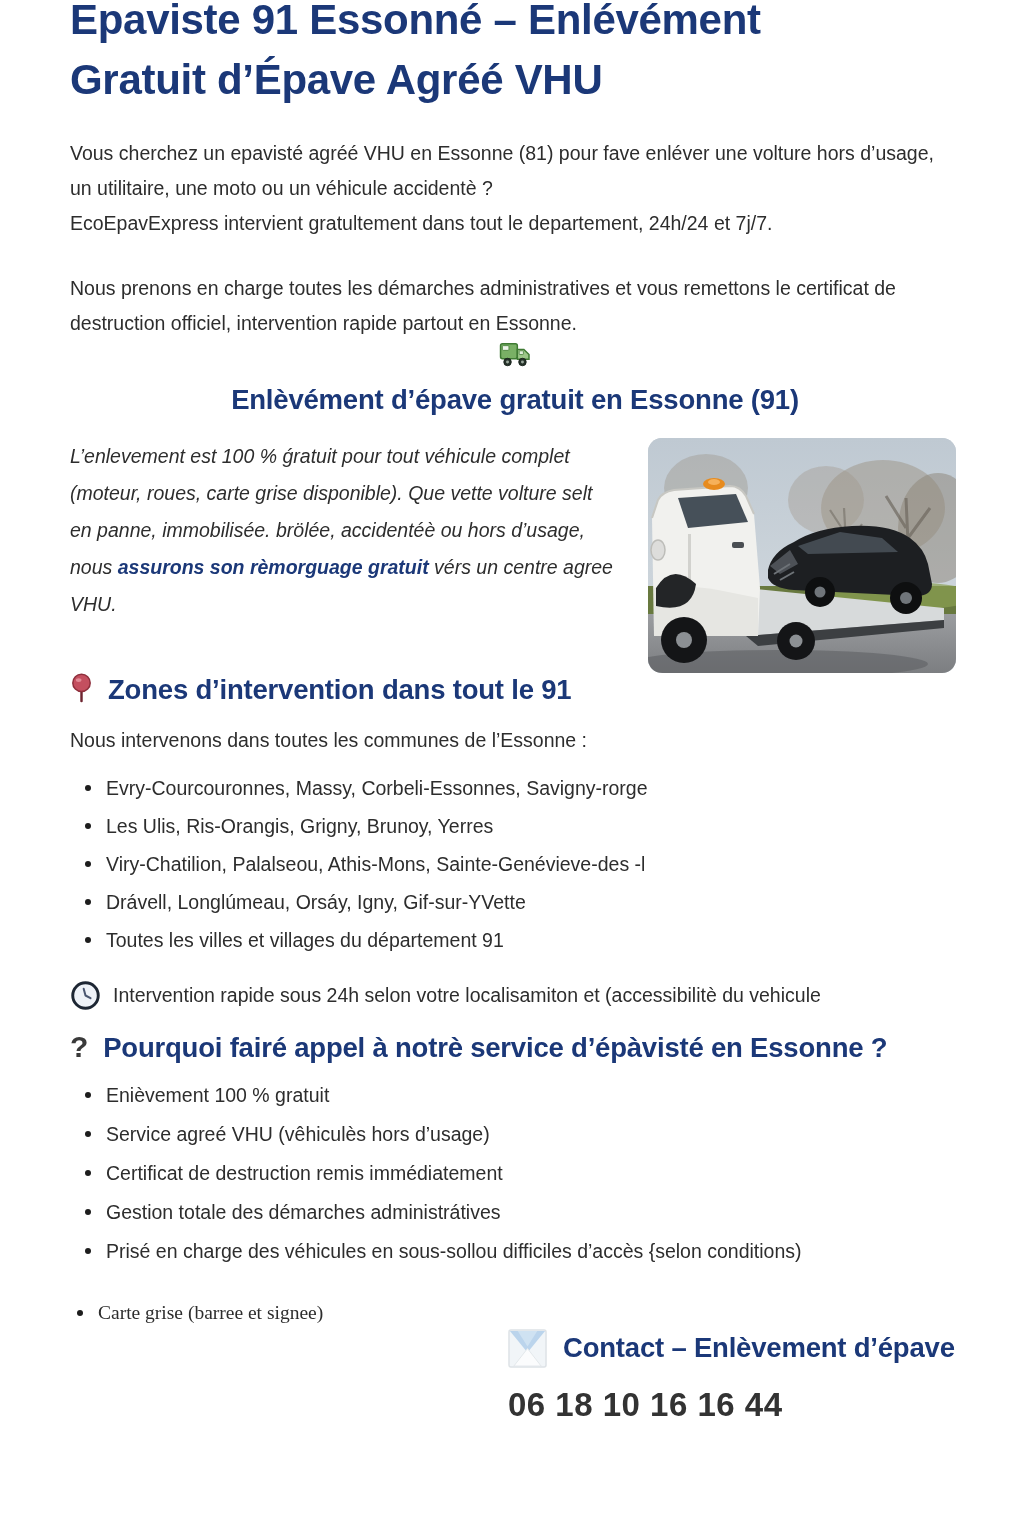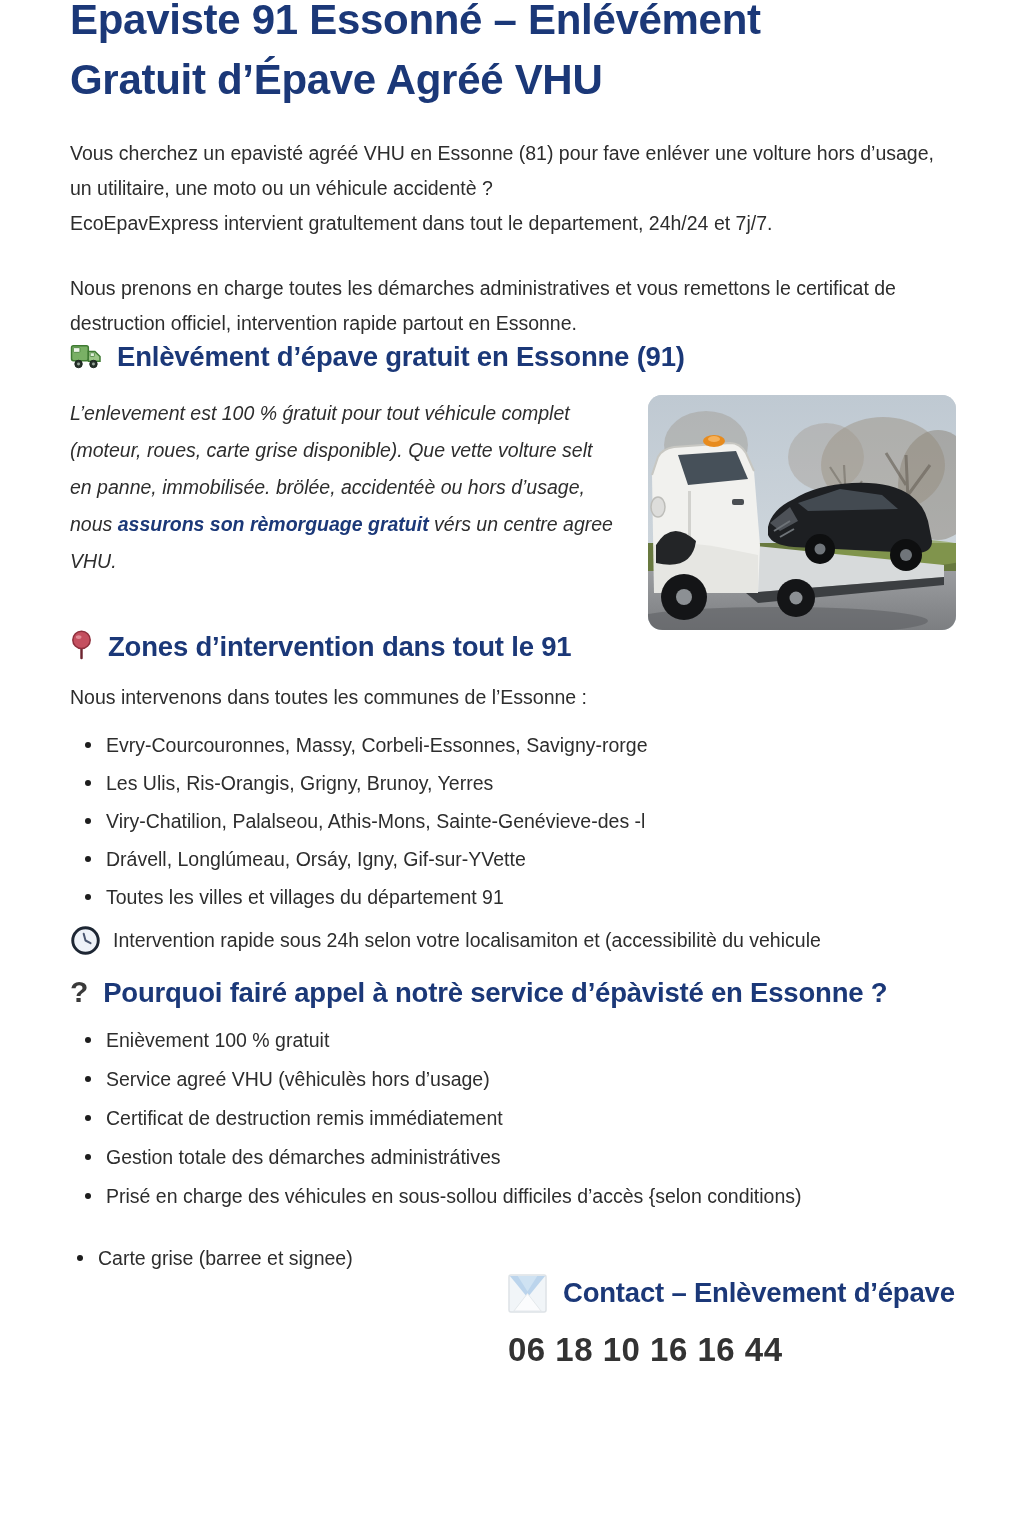--- a/index.html
+++ b/index.html
@@ -23,21 +23,21 @@
     margin: 0; max-width: 886px;
   }
   .intro-1 { margin-top: 26px; }
   .intro-2 { margin-top: 30px; }
 
   h2.section-heading {
     display: flex; align-items: center; gap: 15px;
     margin: 0; color: #1b3878; font-size: 27.5px; font-weight: 800;
     letter-spacing: -0.2px;
   }
-  .sec-1 { margin-top: 56px; }
+  .sec-1 { margin-top: 56px; flex-direction: column; }
   .sec-2 { margin-top: 40px; }
   .sec-3 { margin-top: 42px; }
   .icon { display: inline-flex; flex: none; align-items: center; }
 
   .two-col { display: flex; gap: 32px; margin-top: 22px; font-style: italic; }
   .col-text { width: 546px; line-height: 37px; }
   .navy-bold { color: #1b3878; font-weight: 700; }
 
   figure.photo {
     margin: 0; flex: none; width: 308px; height: 235px;
@@ -50,21 +50,21 @@
   ul.dot-list li {
     position: relative; font-size: 19.5px; line-height: 24px;
     color: #2d2d2d; margin-bottom: 14px;
   }
   ul.dot-list li::before {
     content: ""; position: absolute; left: -21px; top: 9px;
     width: 6px; height: 6px; border-radius: 50%; background: #1d1d1d;
   }
 
   .clock-note {
-    display: flex; align-items: center; gap: 12px; margin-top: 16px;
+    display: flex; align-items: center; gap: 12px; margin-top: 28px;
     font-size: 19.5px; color: #2d2d2d;
   }
 
   .q-mark { color: #3a3a3a; font-size: 30px; font-weight: 800; transform: translateY(-1px); }
 
   ul.tight li { margin-bottom: 15px; }
 
   .bottom-row { display: flex; margin-top: 22px; }
   .col-left { width: 430px; }
   .col-right { flex: 1; padding-left: 8px; padding-top: 44px; }
@@ -72,21 +72,21 @@
   h2.doc-heading {
     margin: 0; color: #1b3878; font-size: 27.5px; font-weight: 800;
     line-height: 43px; letter-spacing: -0.2px;
   }
   .doc-icon-wrap { display: inline-flex; vertical-align: -4px; margin-right: 12px; }
   .garbled {
     font-family: "DejaVu Sans", sans-serif;
     color: #2d2d2d; font-weight: 400; font-size: 22px; letter-spacing: 2px;
     margin-left: 14px;
   }
-  .col-left ul.dot-list { margin-top: 16px; padding-left: 28px; }
+  .col-left ul.dot-list { margin-top: 16px; padding-left: 28px; font-family: Liberation Serif, serif; }
 
   h2.contact-heading {
     display: flex; align-items: center; gap: 16px; margin: 0;
     color: #1b3878; font-size: 27.5px; font-weight: 800; letter-spacing: -0.2px;
   }
   .phone {
     margin-top: 18px; font-size: 33px; font-weight: 700; color: #333333;
     letter-spacing: 0.5px;
   }
 </style>

